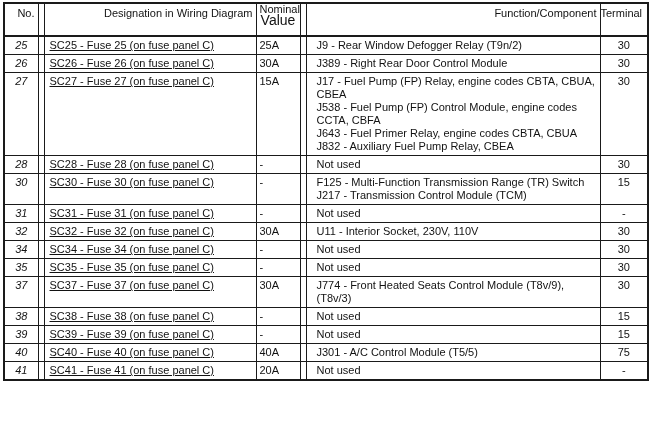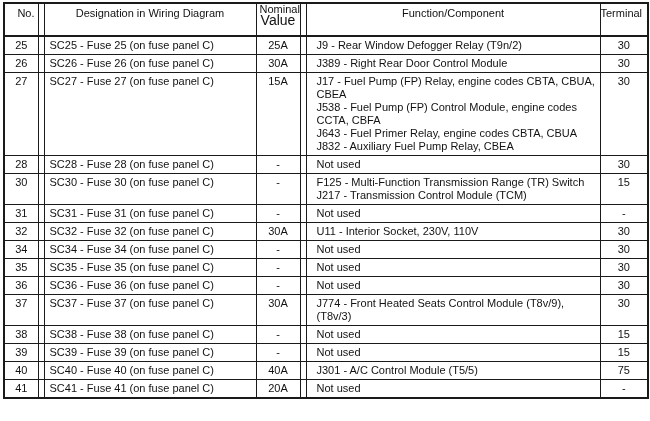--- a/index.html
+++ b/index.html
@@ -27,31 +27,31 @@
     line-height:13px;
     font-weight:normal;
     color:var(--text);
     padding:2px 3px;
     vertical-align:top;
     overflow:hidden;
   }
   thead th{
     border-bottom:2px solid var(--border);
     height:26px;
-    text-align:center;
+    text-align:right;
     padding-top:3px;
   }
   thead th.c-no{text-align:right;padding-left:6px;}
   thead th.c-val{text-align:center;padding-top:1px;}
   thead th.c-ter{text-align:left;padding-left:0;}
   .nom-top{display:block;font-size:11px;line-height:9px;}
   .nom-bottom{display:block;font-size:14px;line-height:13px;}
-  td.c-no{text-align:center;}
-  td.c-des{padding-left:5px;}
-  td.c-val{text-align:center;margin-top:22px;}
+  td.c-no{text-align:center;font-style:italic;}
+  td.c-des{padding-left:5px;text-decoration:underline;}
+  td.c-val{text-align:left;margin-top:22px;}
   td.c-fun{padding-left:10px;white-space:pre-line;}
   td.c-ter{text-align:center;}
   .sp{padding:0;}
 </style>
 </head>
 <body>
 
 <table class="fuse-table">
   <colgroup>
     <col style="width:34px">
@@ -156,29 +156,20 @@
       <tr>
     <td class="c-no">35</td>
     <td class="sp"></td>
     <td class="c-des">SC35 - Fuse 35 (on fuse panel C)</td>
     <td class="c-val">-</td>
     <td class="sp"></td>
     <td class="c-fun">Not used</td>
     <td class="c-ter">30</td>
   </tr>
       <tr>
-    <td class="c-no">36</td>
-    <td class="sp"></td>
-    <td class="c-des">SC36 - Fuse 36 (on fuse panel C)</td>
-    <td class="c-val">-</td>
-    <td class="sp"></td>
-    <td class="c-fun">Not used</td>
-    <td class="c-ter">30</td>
-  </tr>
-      <tr>
     <td class="c-no">37</td>
     <td class="sp"></td>
     <td class="c-des">SC37 - Fuse 37 (on fuse panel C)</td>
     <td class="c-val">30A</td>
     <td class="sp"></td>
     <td class="c-fun">J774 - Front Heated Seats Control Module (T8v/9), (T8v/3)</td>
     <td class="c-ter">30</td>
   </tr>
       <tr>
     <td class="c-no">38</td>

